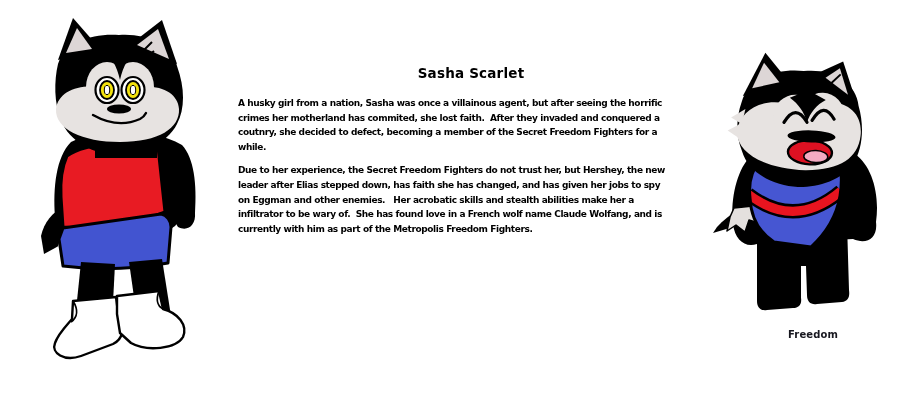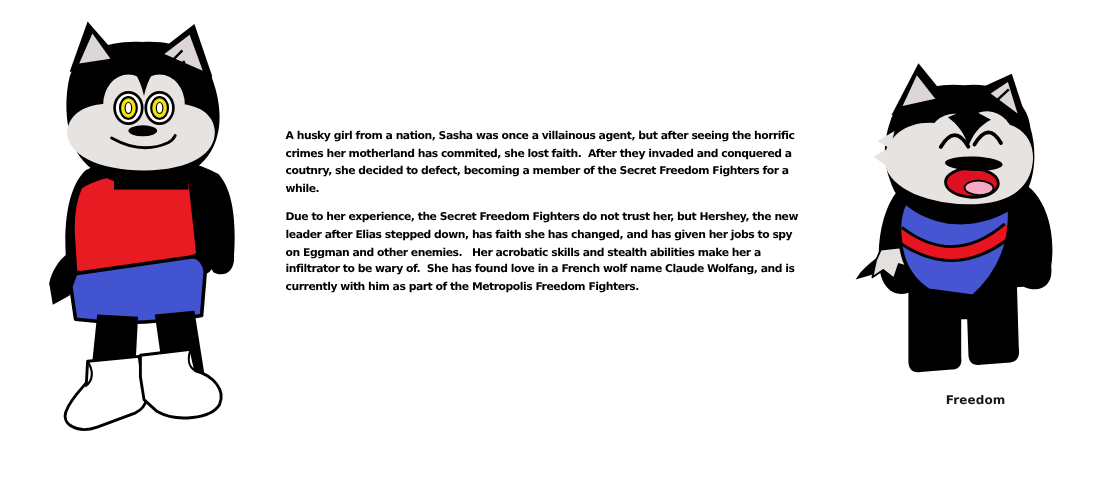--- a/index.html
+++ b/index.html
@@ -5,21 +5,21 @@
   html,body{margin:0;padding:0;background:#fff;}
   .canvas{
     position:relative;width:920px;height:409px;background:#ffffff;
     overflow:hidden;font-family:"DejaVu Sans",sans-serif;
   }
   .bio-title{
     position:absolute;left:236px;top:65px;width:470px;
     text-align:center;font-weight:bold;font-size:13.5px;color:#000;
     letter-spacing:0.2px;
   }
-  .bio-text{position:absolute;left:238px;top:107px;width:490px;}
+  .bio-text{position:absolute;left:238px;top:96px;width:490px;}
   .bio-text p{
     margin:0 0 9px 0;font-weight:bold;font-size:9px;line-height:14.6px;
     letter-spacing:-0.4px;color:#000;white-space:pre-wrap;
   }
   .figure-svg{position:absolute;}
   .swimsuit-label{
     position:absolute;left:784px;top:329px;width:58px;text-align:center;
     font-weight:bold;font-size:10px;color:#17171f;letter-spacing:0.1px;
   }
 </style>
@@ -77,20 +77,21 @@
       <g>
         <ellipse cx="108" cy="82" rx="11.5" ry="13" fill="#ffffff" stroke="#000000" stroke-width="2.2"></ellipse>
         <ellipse cx="108" cy="82" rx="7" ry="9" fill="#f2e20e" stroke="#000000" stroke-width="1.8"></ellipse>
         <ellipse cx="108" cy="82" rx="2.7" ry="4.6" fill="#ffffff" stroke="#000000" stroke-width="1"></ellipse>
       </g>
       <ellipse cx="94" cy="101" rx="12" ry="4.6" fill="#000000"></ellipse>
       <path d="M 68,107 Q 93,121 115,111 Q 119,109 121,105" fill="none" stroke="#000000" stroke-width="2.4" stroke-linecap="round"></path>
     </g>
   </svg>
 
+  <div class="bio-title">Sasha Scarlet</div>
   <div class="bio-text">
     <p>A husky girl from a nation, Sasha was once a villainous agent, but after seeing the horrific
 crimes her motherland has commited, she lost faith.  After they invaded and conquered a
 coutnry, she decided to defect, becoming a member of the Secret Freedom Fighters for a
 while.</p>
     <p>Due to her experience, the Secret Freedom Fighters do not trust her, but Hershey, the new
 leader after Elias stepped down, has faith she has changed, and has given her jobs to spy
 on Eggman and other enemies.   Her acrobatic skills and stealth abilities make her a
 infiltrator to be wary of.  She has found love in a French wolf name Claude Wolfang, and is
 currently with him as part of the Metropolis Freedom Fighters.</p>

